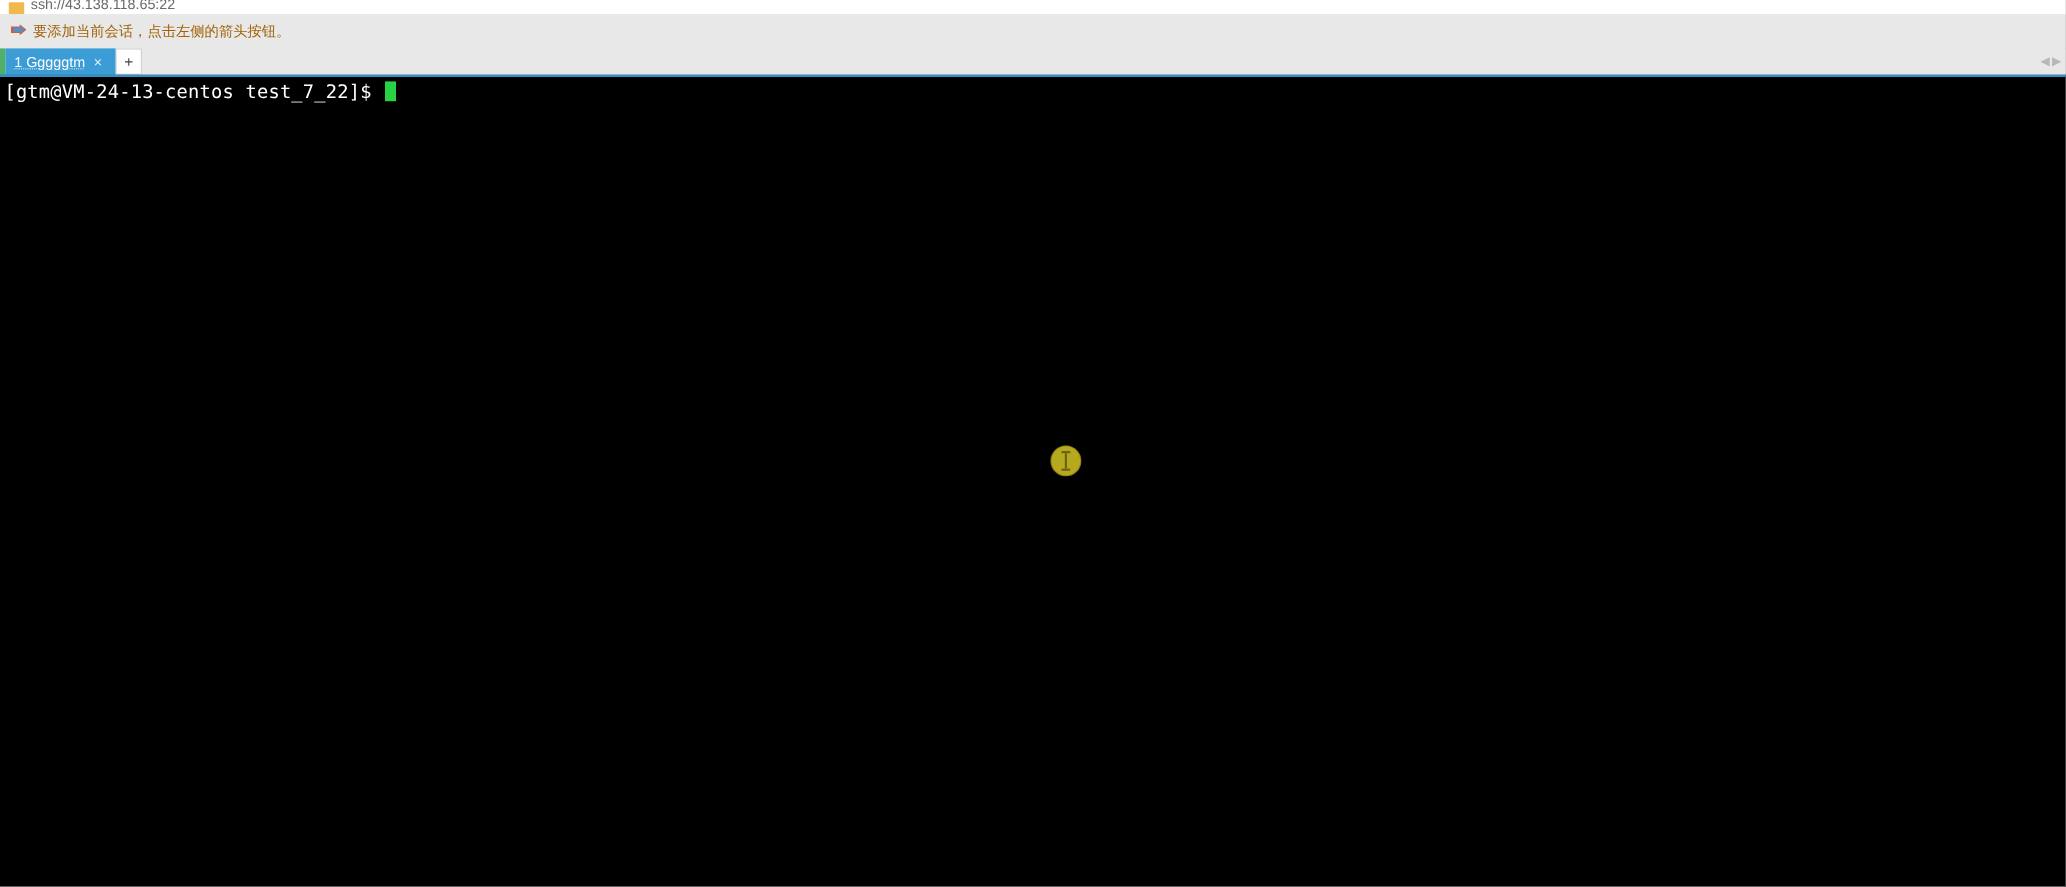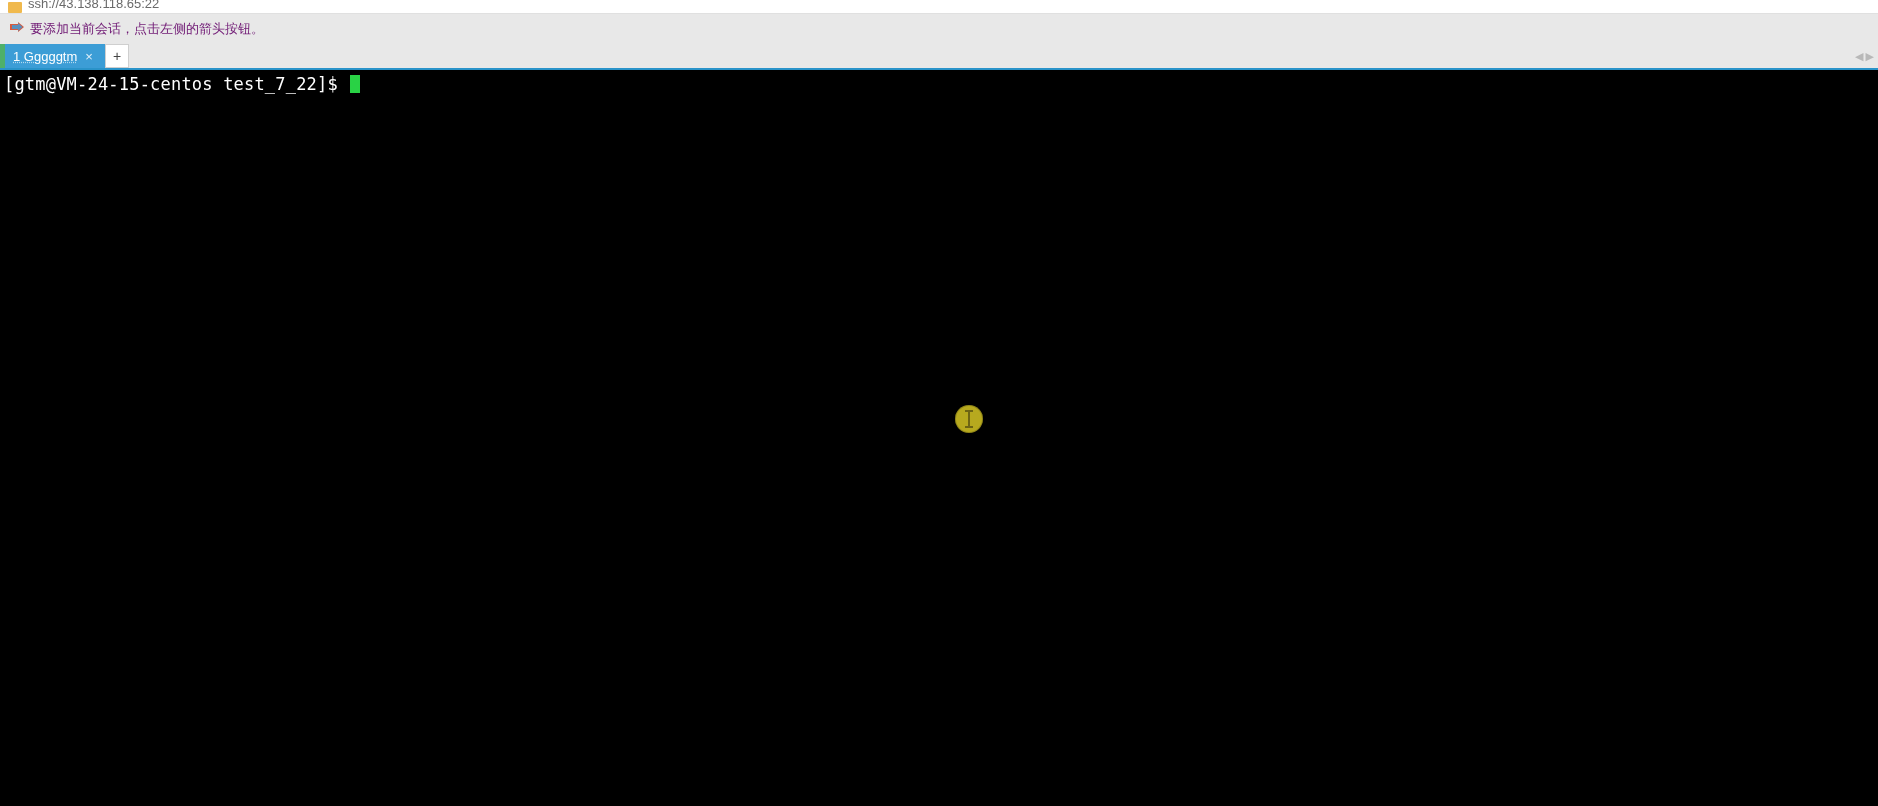--- a/index.html
+++ b/index.html
@@ -33,21 +33,21 @@
   }
 
   
   .hint-bar {
     height: 30px;
     background: #e8e8e8;
     display: flex;
     align-items: center;
     padding-left: 10px;
     font-size: 13px;
-    color: #701a75;
+    color: #a16207;
     font-family: Liberation Serif, serif;
   }
   .hint-bar .flag-icon {
     width: 14px; height: 14px;
     margin-right: 6px;
     position: relative;
     flex-shrink: 0;
   }
   .hint-bar .flag-icon svg { display:block; }
 
@@ -177,17 +177,17 @@
     <span class="close-x">×</span>
   </div>
   <div class="new-tab-btn">+</div>
   <div class="right-arrows">
     <span>◀</span>
     <span>▶</span>
   </div>
 </div>
 
 <div class="terminal-wrap">
-  <div class="terminal"><span>[gtm@VM-24-15-centos test_7_22]$ </span><span class="cursor-block"></span></div>
+  <div class="terminal"><span>[gtm@VM-24-13-centos test_7_22]$ </span><span class="cursor-block"></span></div>
   <div class="mouse-highlight">
     <div class="ibeam"></div>
   </div>
 </div>
 
 </body></html>

